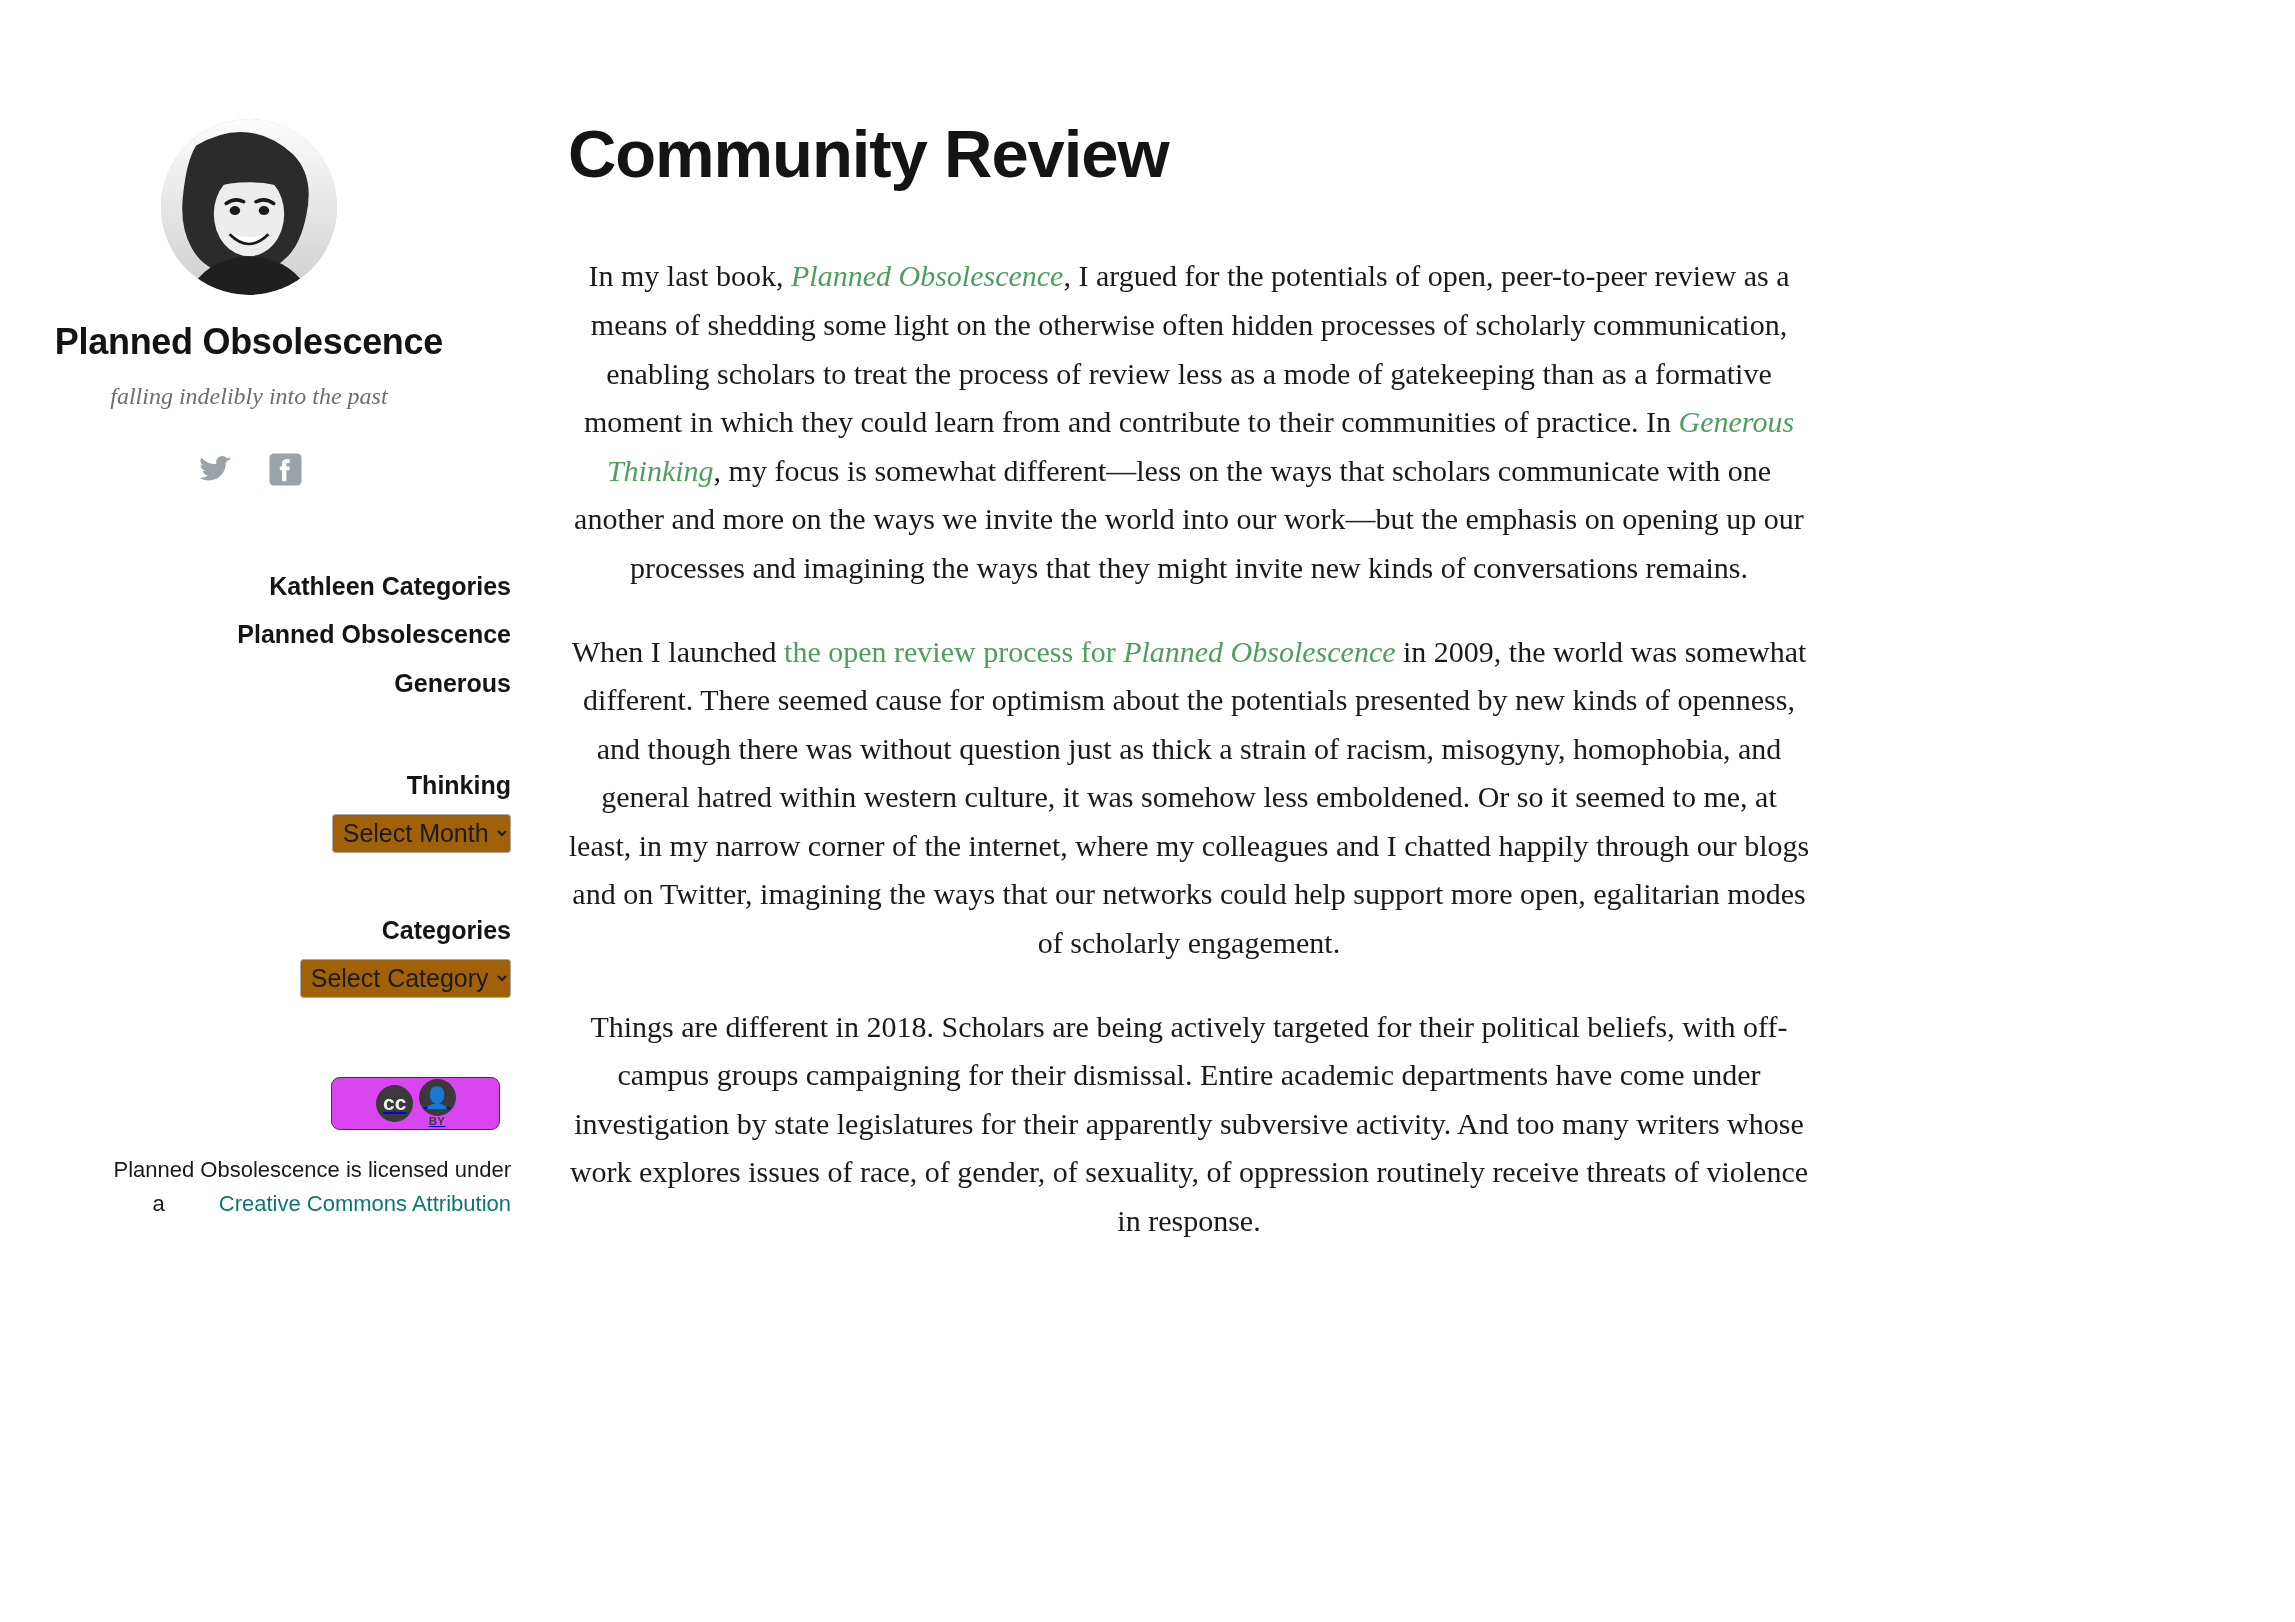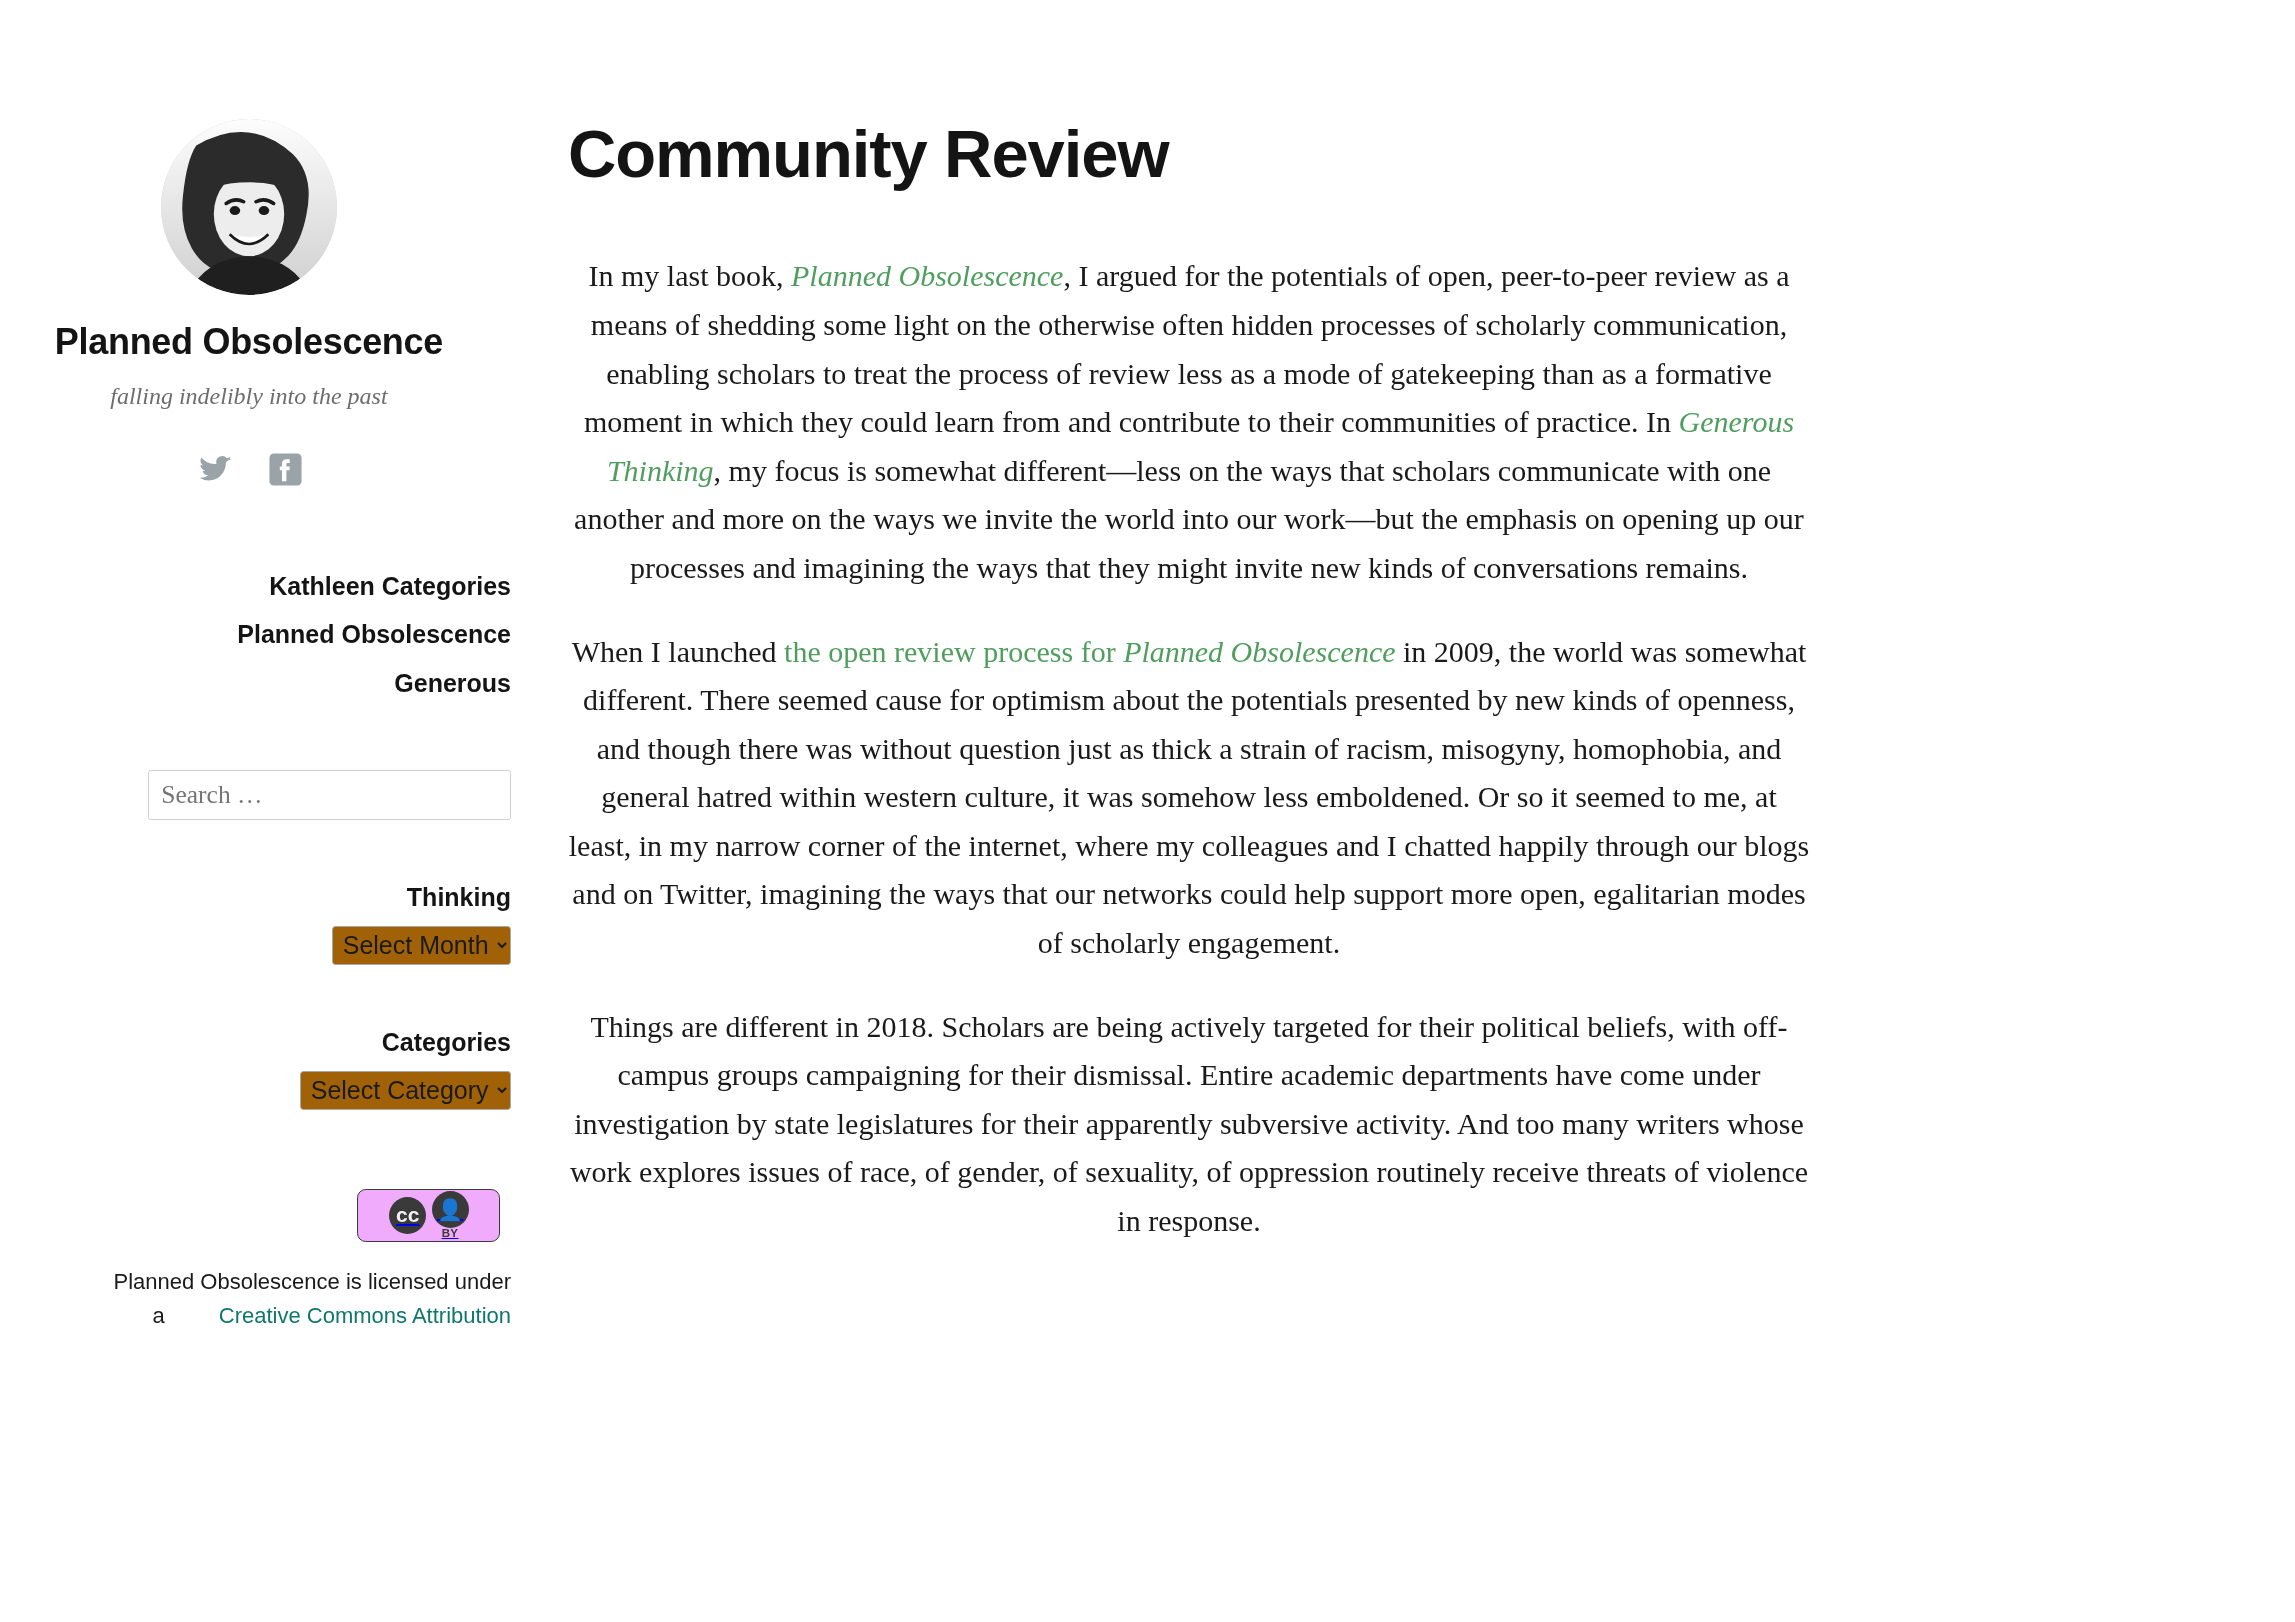--- a/index.html
+++ b/index.html
@@ -127,23 +127,23 @@
     border-radius: 3.5px;
   }
 
   .cc-block {
     margin-top: 79px;
     display: flex;
     flex-direction: column;
     align-items: flex-end;
   }
   .cc-badge {
-    width: 143px;
+    width: 169px;
     height: 53px;
-    background: #f0abfc;
+    background: #d946ef;
     border: 1.8px solid #3a3a3a;
     border-radius: 8.8px;
     display: flex;
     align-items: center;
     justify-content: center;
     gap: 5.3px;
     margin-right: 10.6px;
   }
   .cc-circle {
     width: 37px;
@@ -263,23 +263,20 @@
         </svg>
       </a>
     </div>
 
     <nav class="nav-menu">
       <a class="nav-item" href="#">Kathleen Categories</a>
       <a class="nav-item" href="#">Planned Obsolescence</a>
       <a class="nav-item" href="#">Generous</a>
     </nav>
 
-    <div class="search-wrap">
-      <input class="search-input" type="text" placeholder="Search …" style="">
-    </div>
 
     <div class="widget-title">Thinking</div>
     <div class="select-wrap">
       <select class="wp-select">
         <option>Select Month</option>
       </select>
     </div>
 
     <div class="widget-title">Categories</div>
     <div class="select-wrap">

